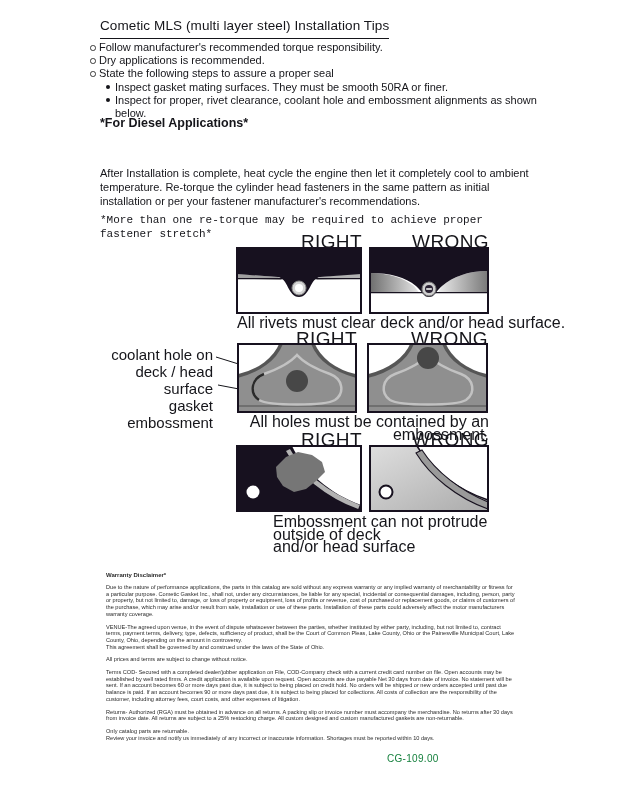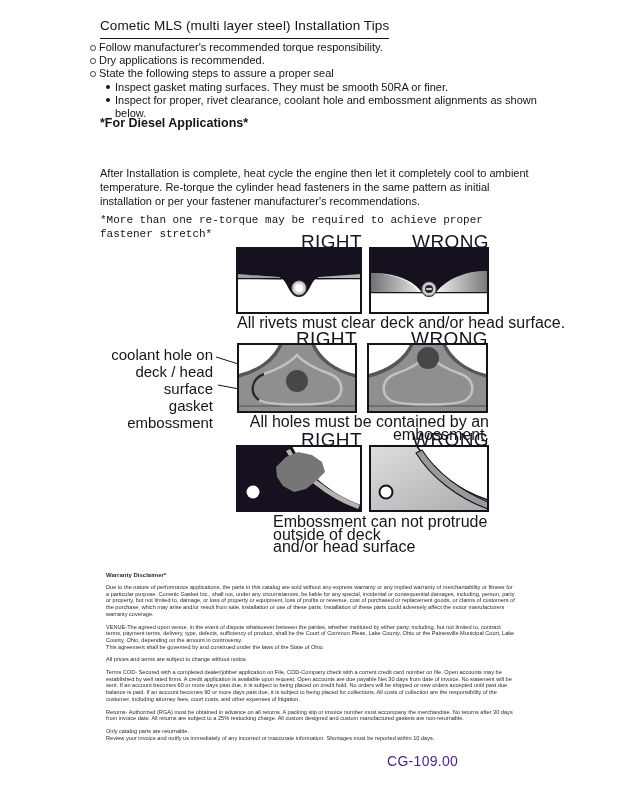--- a/index.html
+++ b/index.html
@@ -16,21 +16,21 @@
   .tip.d::before{content:"";position:absolute;left:0;top:4.6px;width:4px;height:4px;
                  background:#15151a;border-radius:50%;}
   .h2{left:100px;top:116px;font-size:12.5px;font-weight:bold;}
   .para{left:100px;width:440px;font-size:11px;line-height:13.9px;}
   .hdr{font-size:19px;text-align:right;letter-spacing:.4px;}
   .cap{font-size:16px;line-height:12.5px;}
   .lbl{font-size:15px;line-height:17px;text-align:right;white-space:pre-line;}
   .fine{left:106px;top:572px;width:410px;color:#2b2b2b;}
   .fine .fh{font-size:6px;font-weight:bold;margin-bottom:6px;}
   .fine p{font-size:5.6px;line-height:6.7px;margin:0 0 6px 0;white-space:pre-line;}
-  .footer{left:387px;top:753px;font-size:14px;color:#4c1d95;letter-spacing:.3px;}
+  .footer{left:387px;top:753px;font-size:10px;color:#15803d;letter-spacing:.3px;}
   .preline{white-space:pre-line;margin-left:36px;}
   svg{display:block;}
 </style>
 </head>
 <body>
 
 <div id="page">
 
   <div class="abs title">Cometic MLS (multi layer steel) Installation Tips</div>
 

